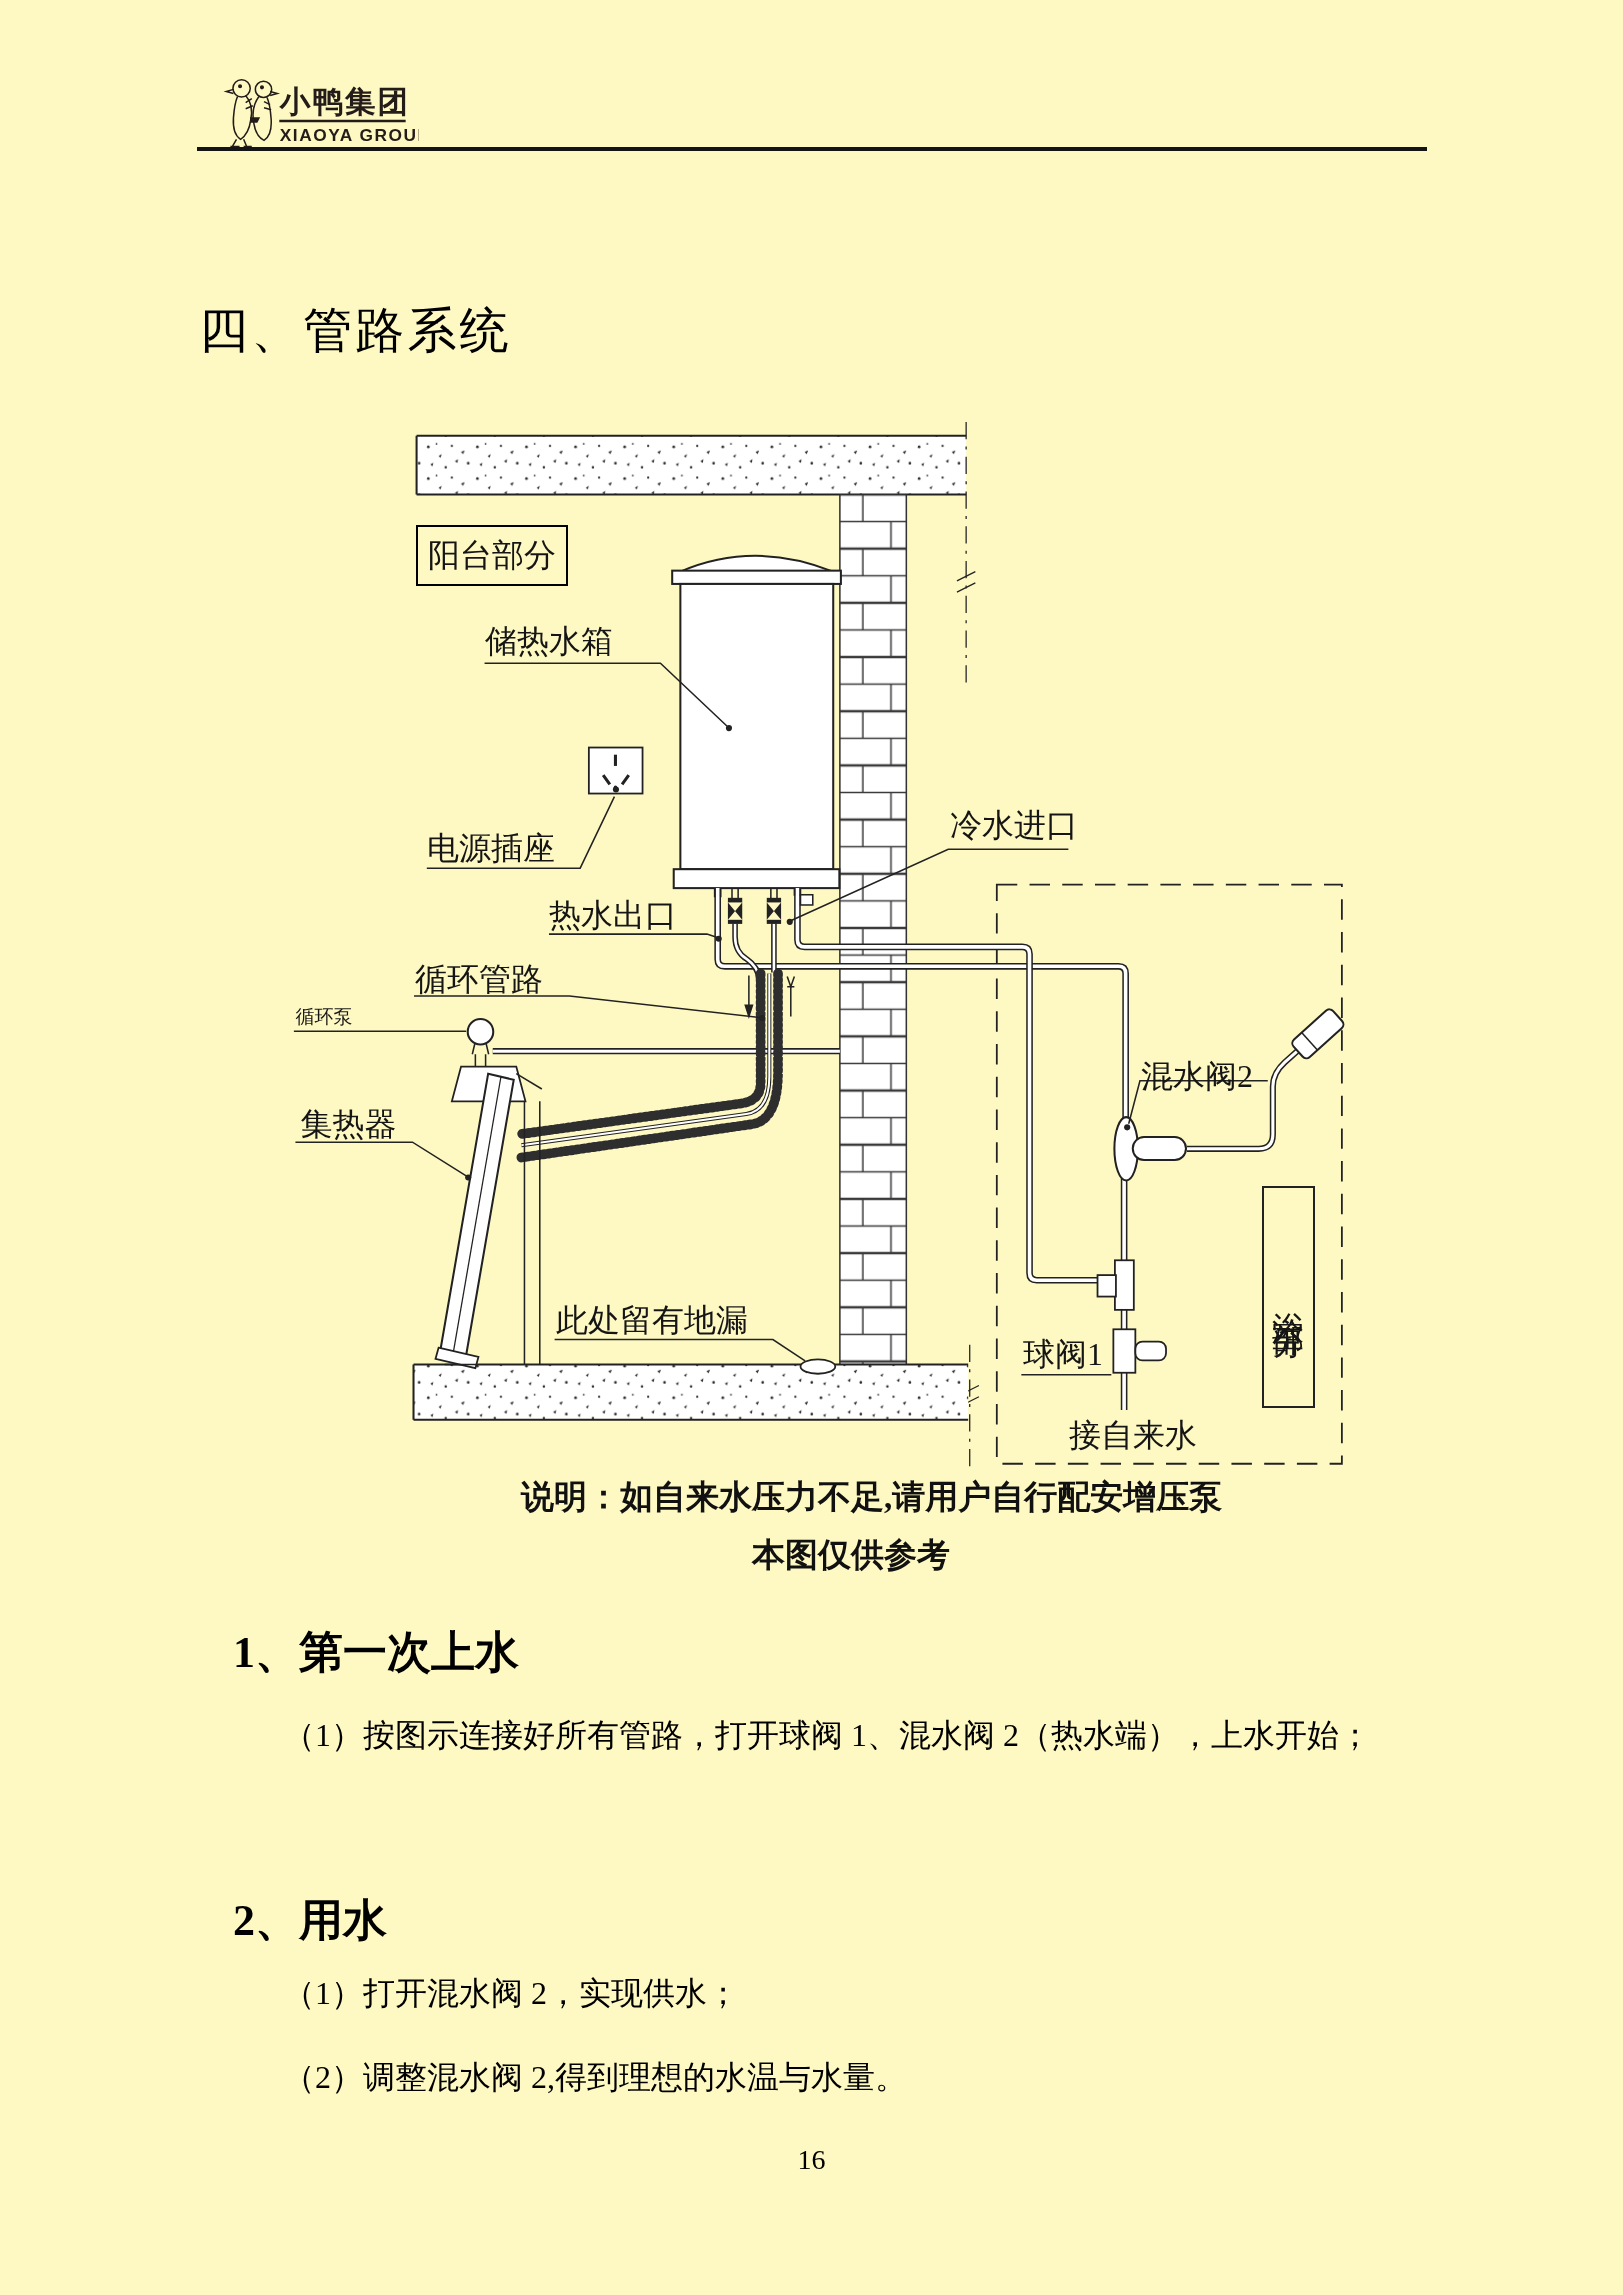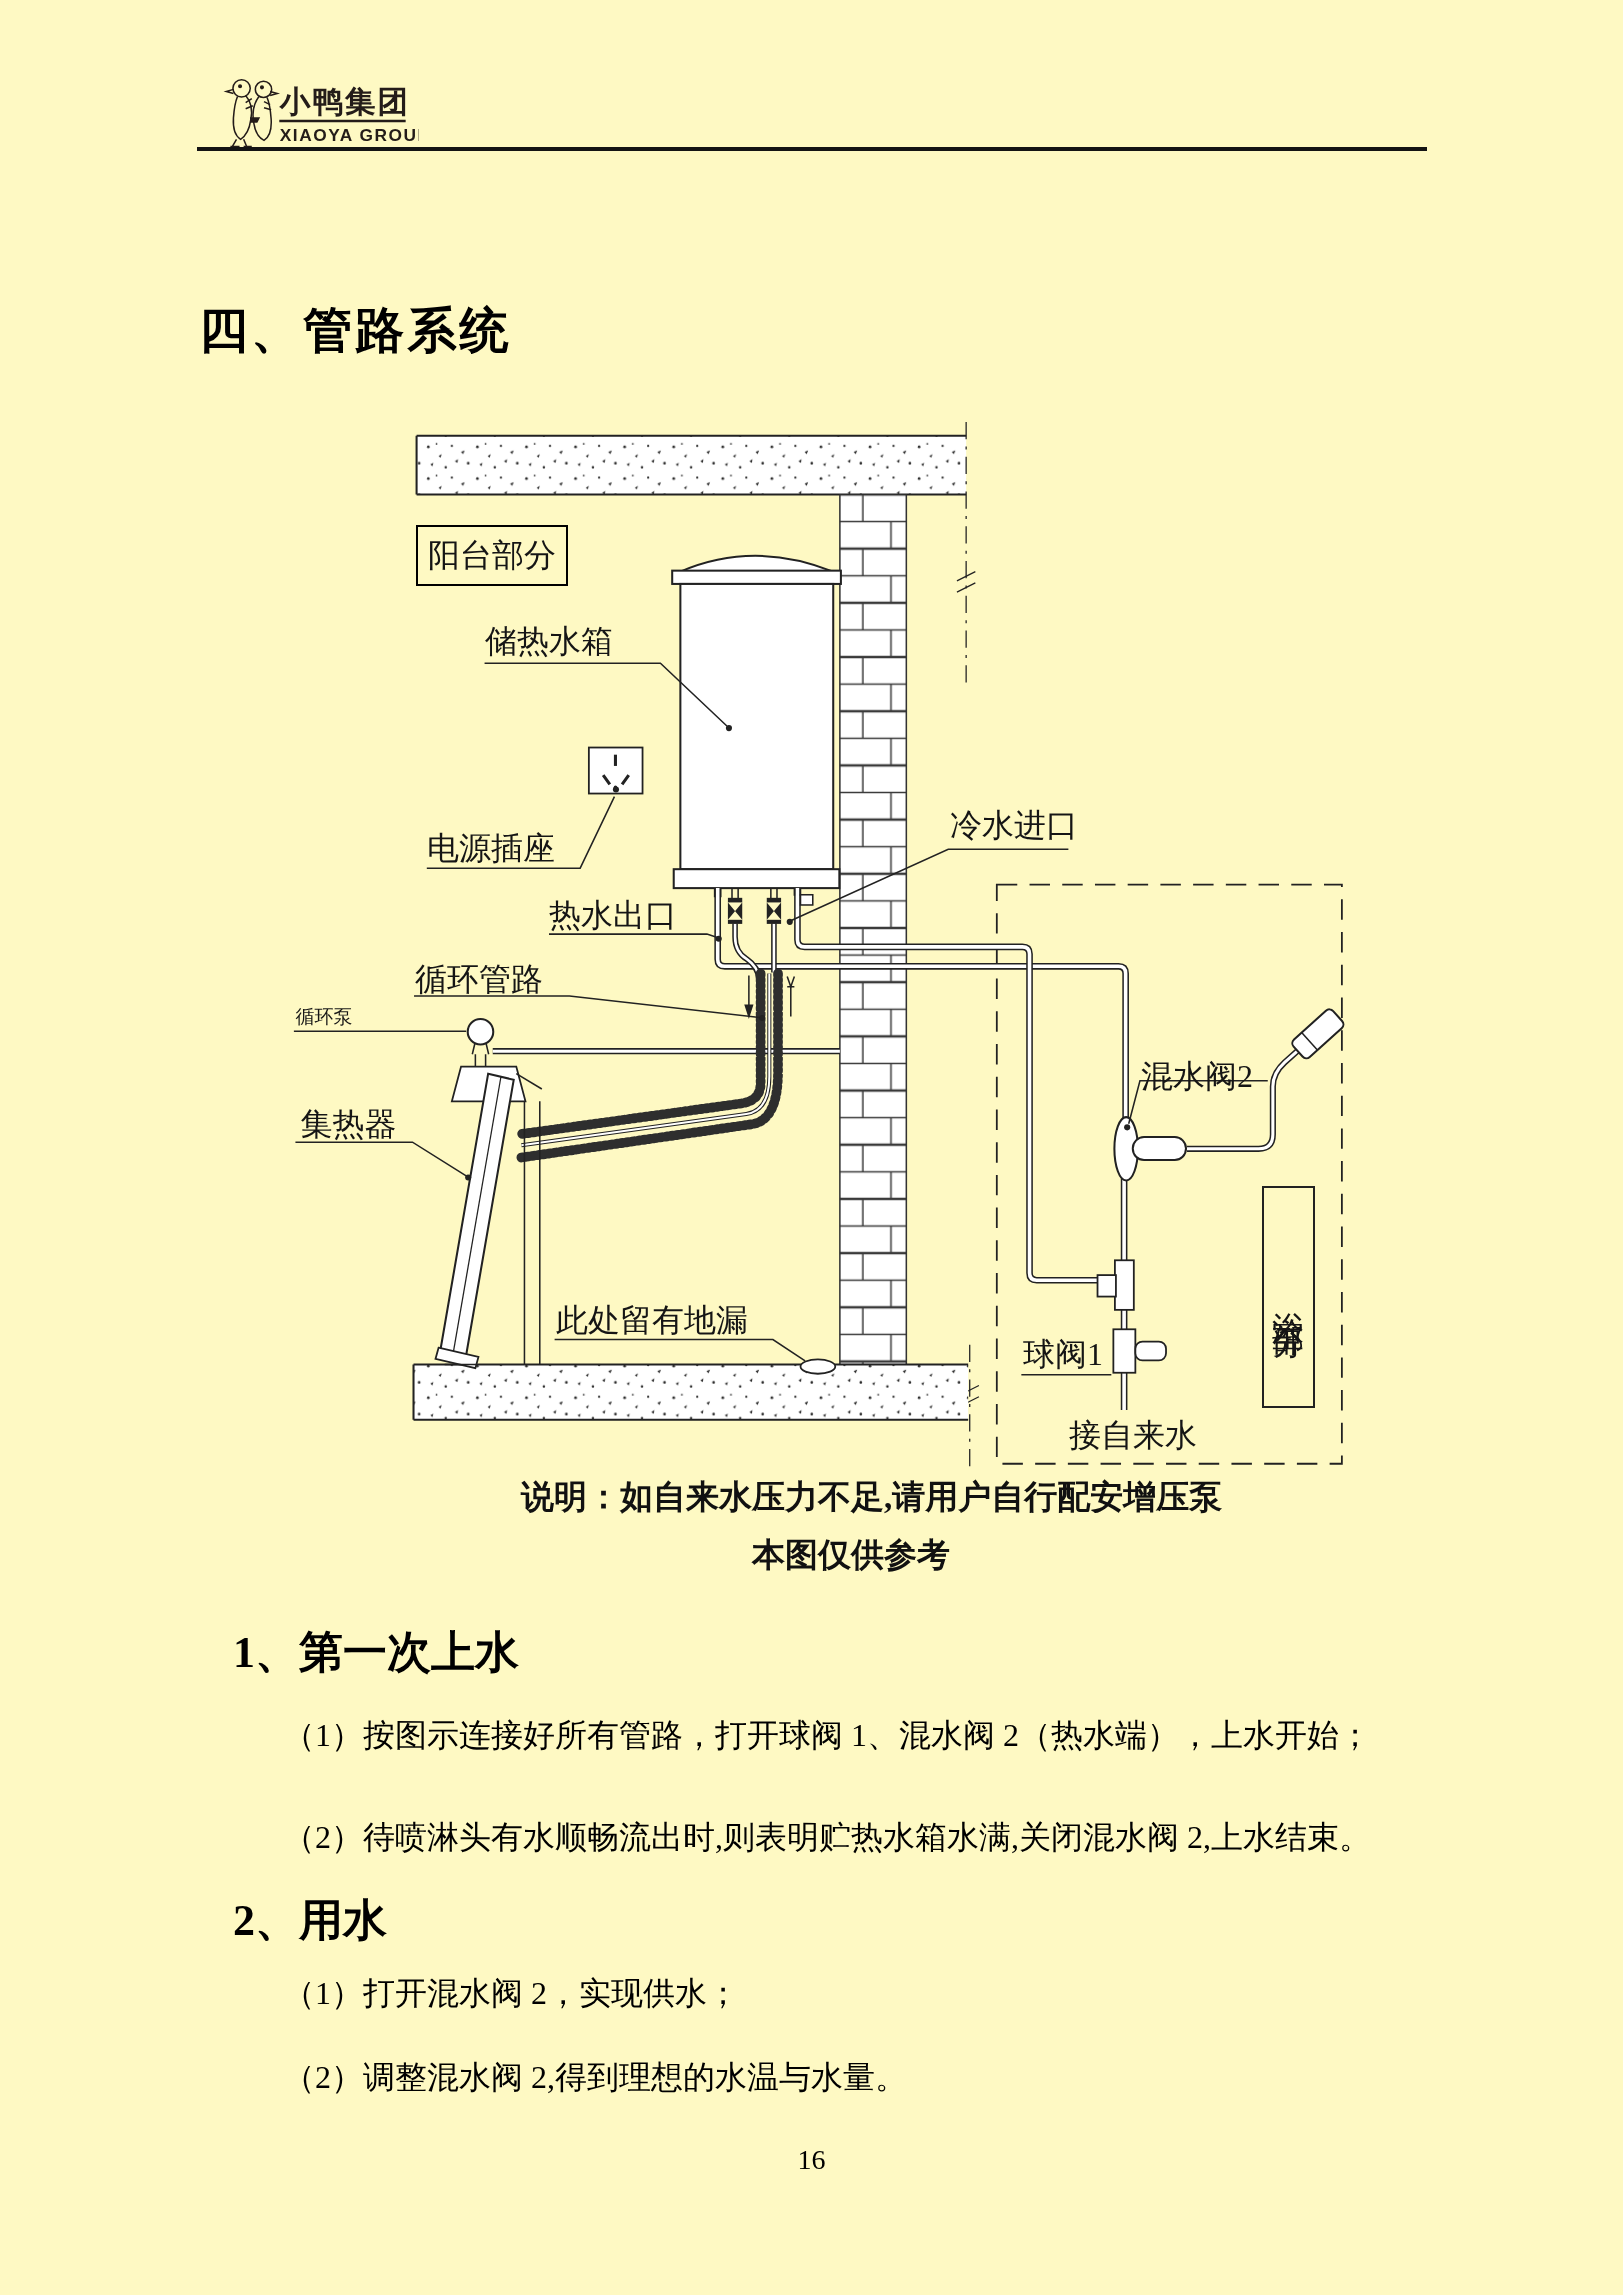--- a/index.html
+++ b/index.html
@@ -1,21 +1,21 @@
 <!DOCTYPE html>
 <html style="font-size:8.2px"><head>
 <meta charset="utf-8">
 <style>
   html,body{margin:0;padding:0;}
   body{width:1623px;height:2295px;background:#ffffff;font-family:"Liberation Serif",serif;color:#111;}
   #page{position:relative;width:1623px;height:2295px;background:#fef9c3;overflow:hidden;}
   
   #top-rule{position:absolute;left:197px;top:147px;width:1230px;height:3.6px;background:#141414;}
   #page-title{position:absolute;left:199px;top:304px;font-family:"Liberation Sans",sans-serif;
-    font-weight:bold;font-size:49px;line-height:53px;color:#000;letter-spacing:3.1px;}
+    font-weight:normal;font-size:49px;line-height:53px;color:#000;letter-spacing:3.1px;}
   
   #diagram{position:absolute;left:276px;top:409px;width:1094px;height:1176px;}
   #diagram svg{position:absolute;left:0;top:0;}
   .dlabel{position:absolute;font-size:32px;line-height:35px;color:#151515;white-space:nowrap;
     font-family:"Liberation Serif",serif;}
   .dlabel.small{font-size:19px;}
   #balcony-box{position:absolute;left:140px;top:116px;width:148px;height:57px;border:2px solid #000000;
     display:flex;align-items:center;justify-content:center;font-size:32px;color:#151515;}
   #bathroom-box{position:absolute;left:986px;top:777px;width:49px;height:218px;border:2px solid #222;
     display:flex;align-items:center;justify-content:center;font-size:32px;color:#151515;
@@ -241,20 +241,19 @@
     <div class="dlabel" style="left:747px;top:928px;">球阀1</div>
     <div class="dlabel" style="left:793px;top:1009px;">接自来水</div>
     <div id="bathroom-box">浴室部分</div>
 
     <div class="note" style="left:245px;top:1066px;">说明：如自来水压力不足,请用户自行配安增压泵</div>
     <div class="note" style="left:245px;top:1124px;width:660px;text-align:center;">本图仅供参考</div>
   </div>
 
   <div class="sec-heading" style="top:1623px;">1、第一次上水</div>
   <div class="sec-item" style="top:1714px;">（1）按图示连接好所有管路，打开球阀 1、混水阀 2（热水端），上水开始；</div>
-  <div class="sec-item" style="top:1816px;">（2）待喷淋头有水顺畅流出时,则表明贮热水箱水满,关闭混水阀 2,上水结束。</div>
   <div class="sec-heading" style="top:1891px;">2、用水</div>
   <div class="sec-item" style="top:1948px;margin-top:24px;">（1）打开混水阀 2，实现供水；</div>
   <div class="sec-item" style="top:2056px;">（2）调整混水阀 2,得到理想的水温与水量。</div>
 
   <div id="page-number">16</div>
 </div>
 
 
 </body></html>

